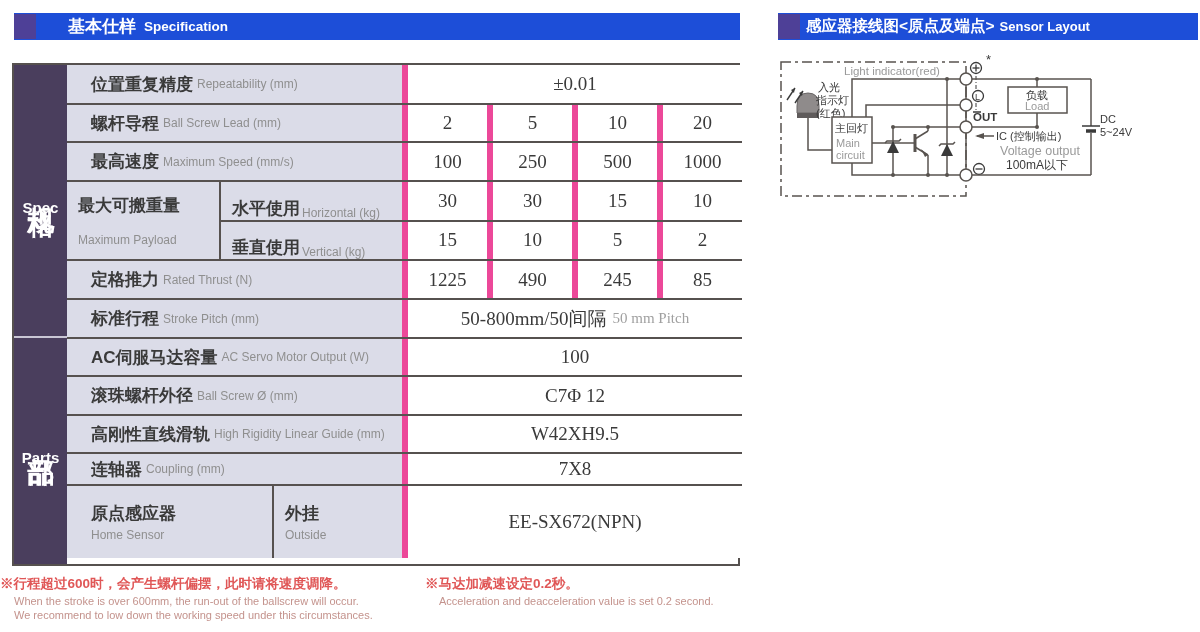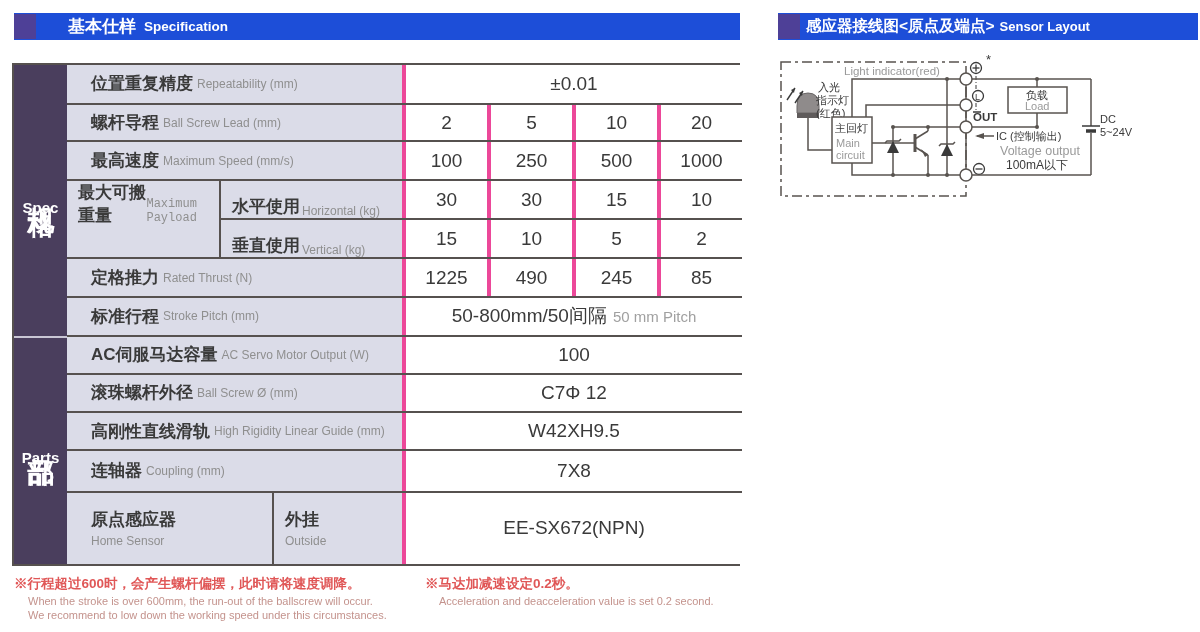--- a/index.html
+++ b/index.html
@@ -31,45 +31,45 @@
   .row { display:flex; border-top:2px solid #56514f; }
   .row:first-child { border-top:none; }
 
   .label { width:335px; flex:none; background:#dbdce8; display:flex; align-items:center; padding-left:24px; overflow:hidden; }
   .label .zh { font-size:17px; color:#3a3a3a; font-weight:600; white-space:nowrap; }
   .label .en { font-size:12px; color:#8f8f8f; margin-left:4px; white-space:nowrap; }
   .label.stacked { flex-direction:column; align-items:flex-start; justify-content:center; }
   .label.stacked .en { margin-left:0; margin-top:3px; }
 
   .vals { width:340px; flex:none; display:flex; }
-  .val { flex:1; border-left:4px solid #ec4899; display:flex; align-items:center; justify-content:center;
-         font-size:19px; color:#3a3a3a; background:#fff; white-space:nowrap; }
+  .val { flex:1; border-left:6px solid #ec4899; display:flex; align-items:center; justify-content:center;
+         font-size:19px; color:#3a3a3a; background:#fff; white-space:nowrap;font-family:Liberation Serif, serif; }
   .val .sub-en { font-size:15px; color:#a0a0a0; margin-left:6px; font-weight:normal; }
 
-  .payload-main { width:152px; flex:none; background:#dbdce8; display:flex; flex-direction:row; justify-content:center; padding-left:11px;font-family:Liberation Mono, monospace; }
+  .payload-main { width:152px; flex:none; background:#dbdce8; display:flex; flex-direction:column; justify-content:center; padding-left:11px; }
   .payload-main .zh { font-size:17px; color:#3a3a3a; font-weight:600; }
   .payload-main .en { font-size:12px; color:#8f8f8f; margin-top:16px; }
   .payload-sub { flex:1; display:flex; flex-direction:column; }
   .subrow { display:flex; flex:1; }
   .subrow + .subrow { border-top:2px solid #56514f; }
   .sublabel { width:183px; flex:none; background:#dbdce8; border-left:2px solid #56514f; display:flex; align-items:flex-end; padding-left:11px; }
   .sublabel .zh { font-size:17px; color:#3a3a3a; font-weight:600; }
   .sublabel .en { font-size:12px; color:#8f8f8f; margin-left:2px; }
 
   .sensor-sub { width:130px; flex:none; background:#dbdce8; border-left:2px solid #56514f;
                 display:flex; flex-direction:column; justify-content:center; padding-left:11px; }
   .sensor-sub .zh { font-size:17px; color:#3a3a3a; font-weight:600; }
   .sensor-sub .en { font-size:12px; color:#8f8f8f; margin-top:3px; }
   .sensor-label { width:205px; }
 
   
   .note { position:absolute; }
   .note .nzh { font-size:13.5px; font-weight:bold; color:#e05757; white-space:nowrap; }
   .note .nen { font-size:11px; color:#c4938d; margin-left:14px; margin-top:2px; white-space:nowrap; }
-  #note1 { left:14px; top:575px; }
+  #note1 { left:0; top:575px; }
   #note2 { left:425px; top:575px; }
 
   
   #diagram { position:absolute; left:778px; top:48px; width:420px; height:160px; }
   svg text { font-family:"Liberation Sans", sans-serif; }
   .dk { fill:#3a3a3a; }
   .gy { fill:#9a9a9a; }
   .wire { stroke:#58534f; stroke-width:1.5; fill:none; }
   .thick { stroke:#58534f; stroke-width:3; fill:none; }
 </style>
@@ -222,21 +222,21 @@
       <div class="row" style="height:38px">
         <div class="label">
           <span class="zh">高刚性直线滑轨</span>
           <span class="en">High Rigidity Linear Guide (mm)</span>
         </div>
         <div class="vals">
             <div class="val">W42XH9.5</div>
           </div>
       </div>
 
-      <div class="row" style="height:42px">
+      <div class="row" style="height:32px">
         <div class="label">
           <span class="zh">连轴器</span>
           <span class="en">Coupling (mm)</span>
         </div>
         <div class="vals">
             <div class="val">7X8</div>
           </div>
       </div>
 
       <div class="row" style="height:74px">

